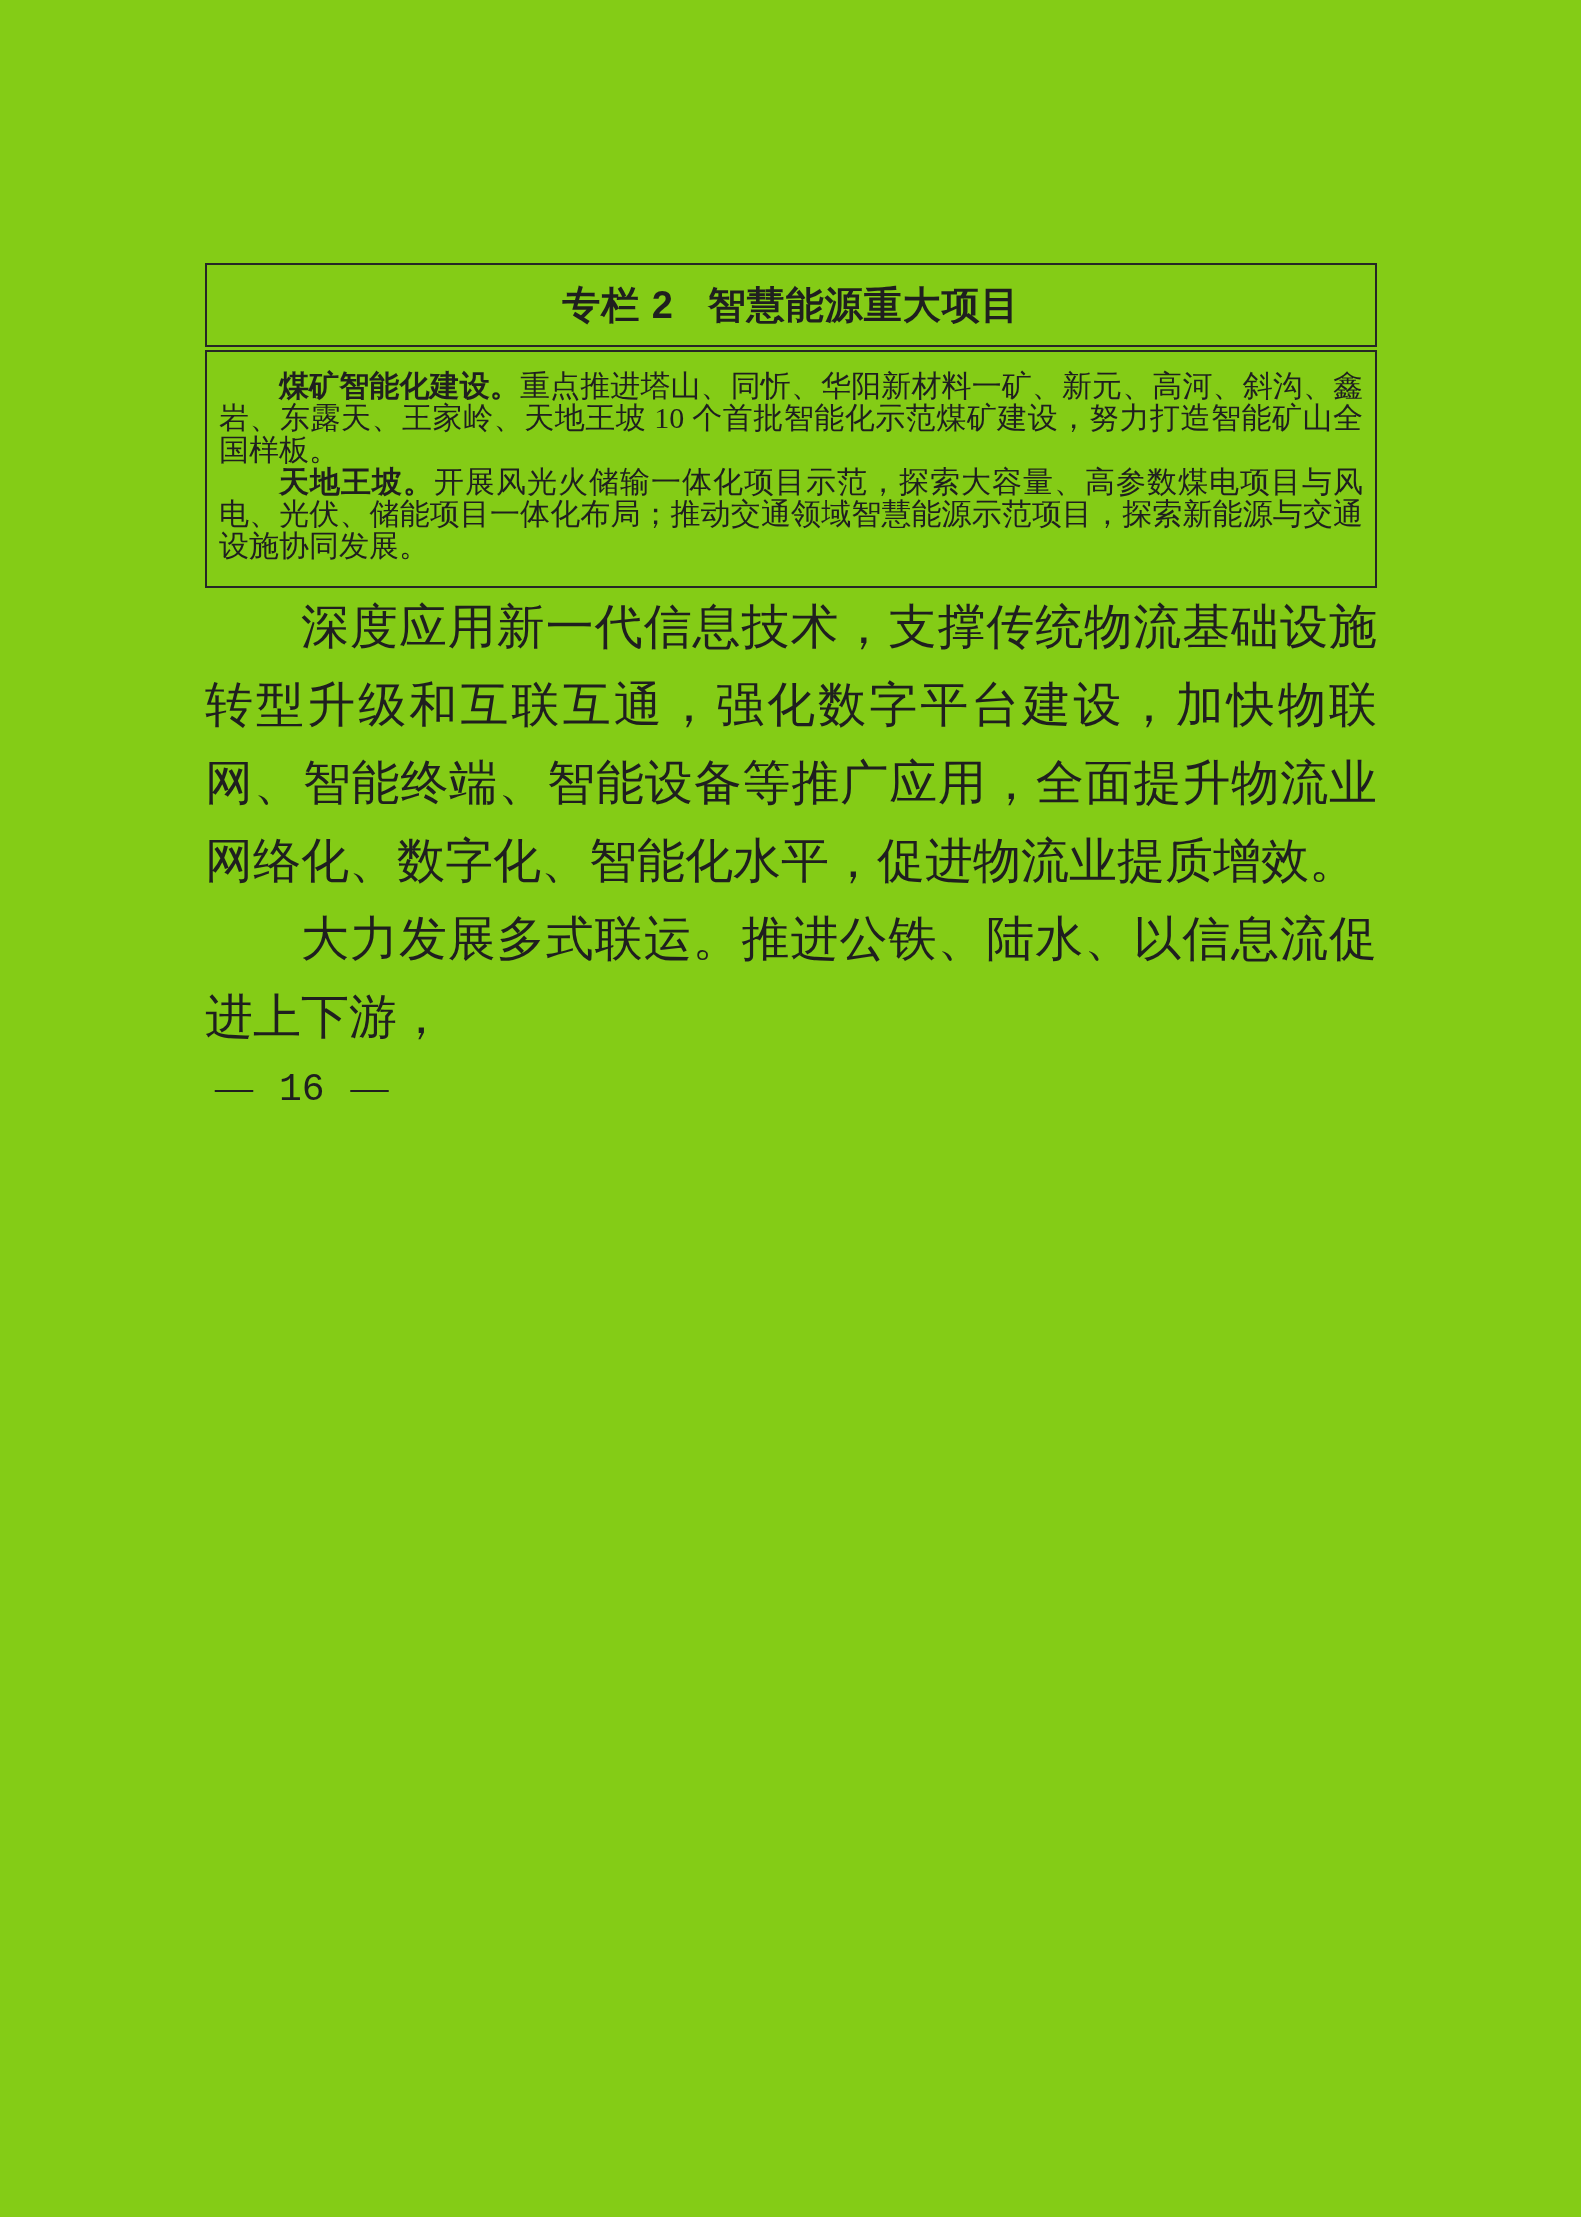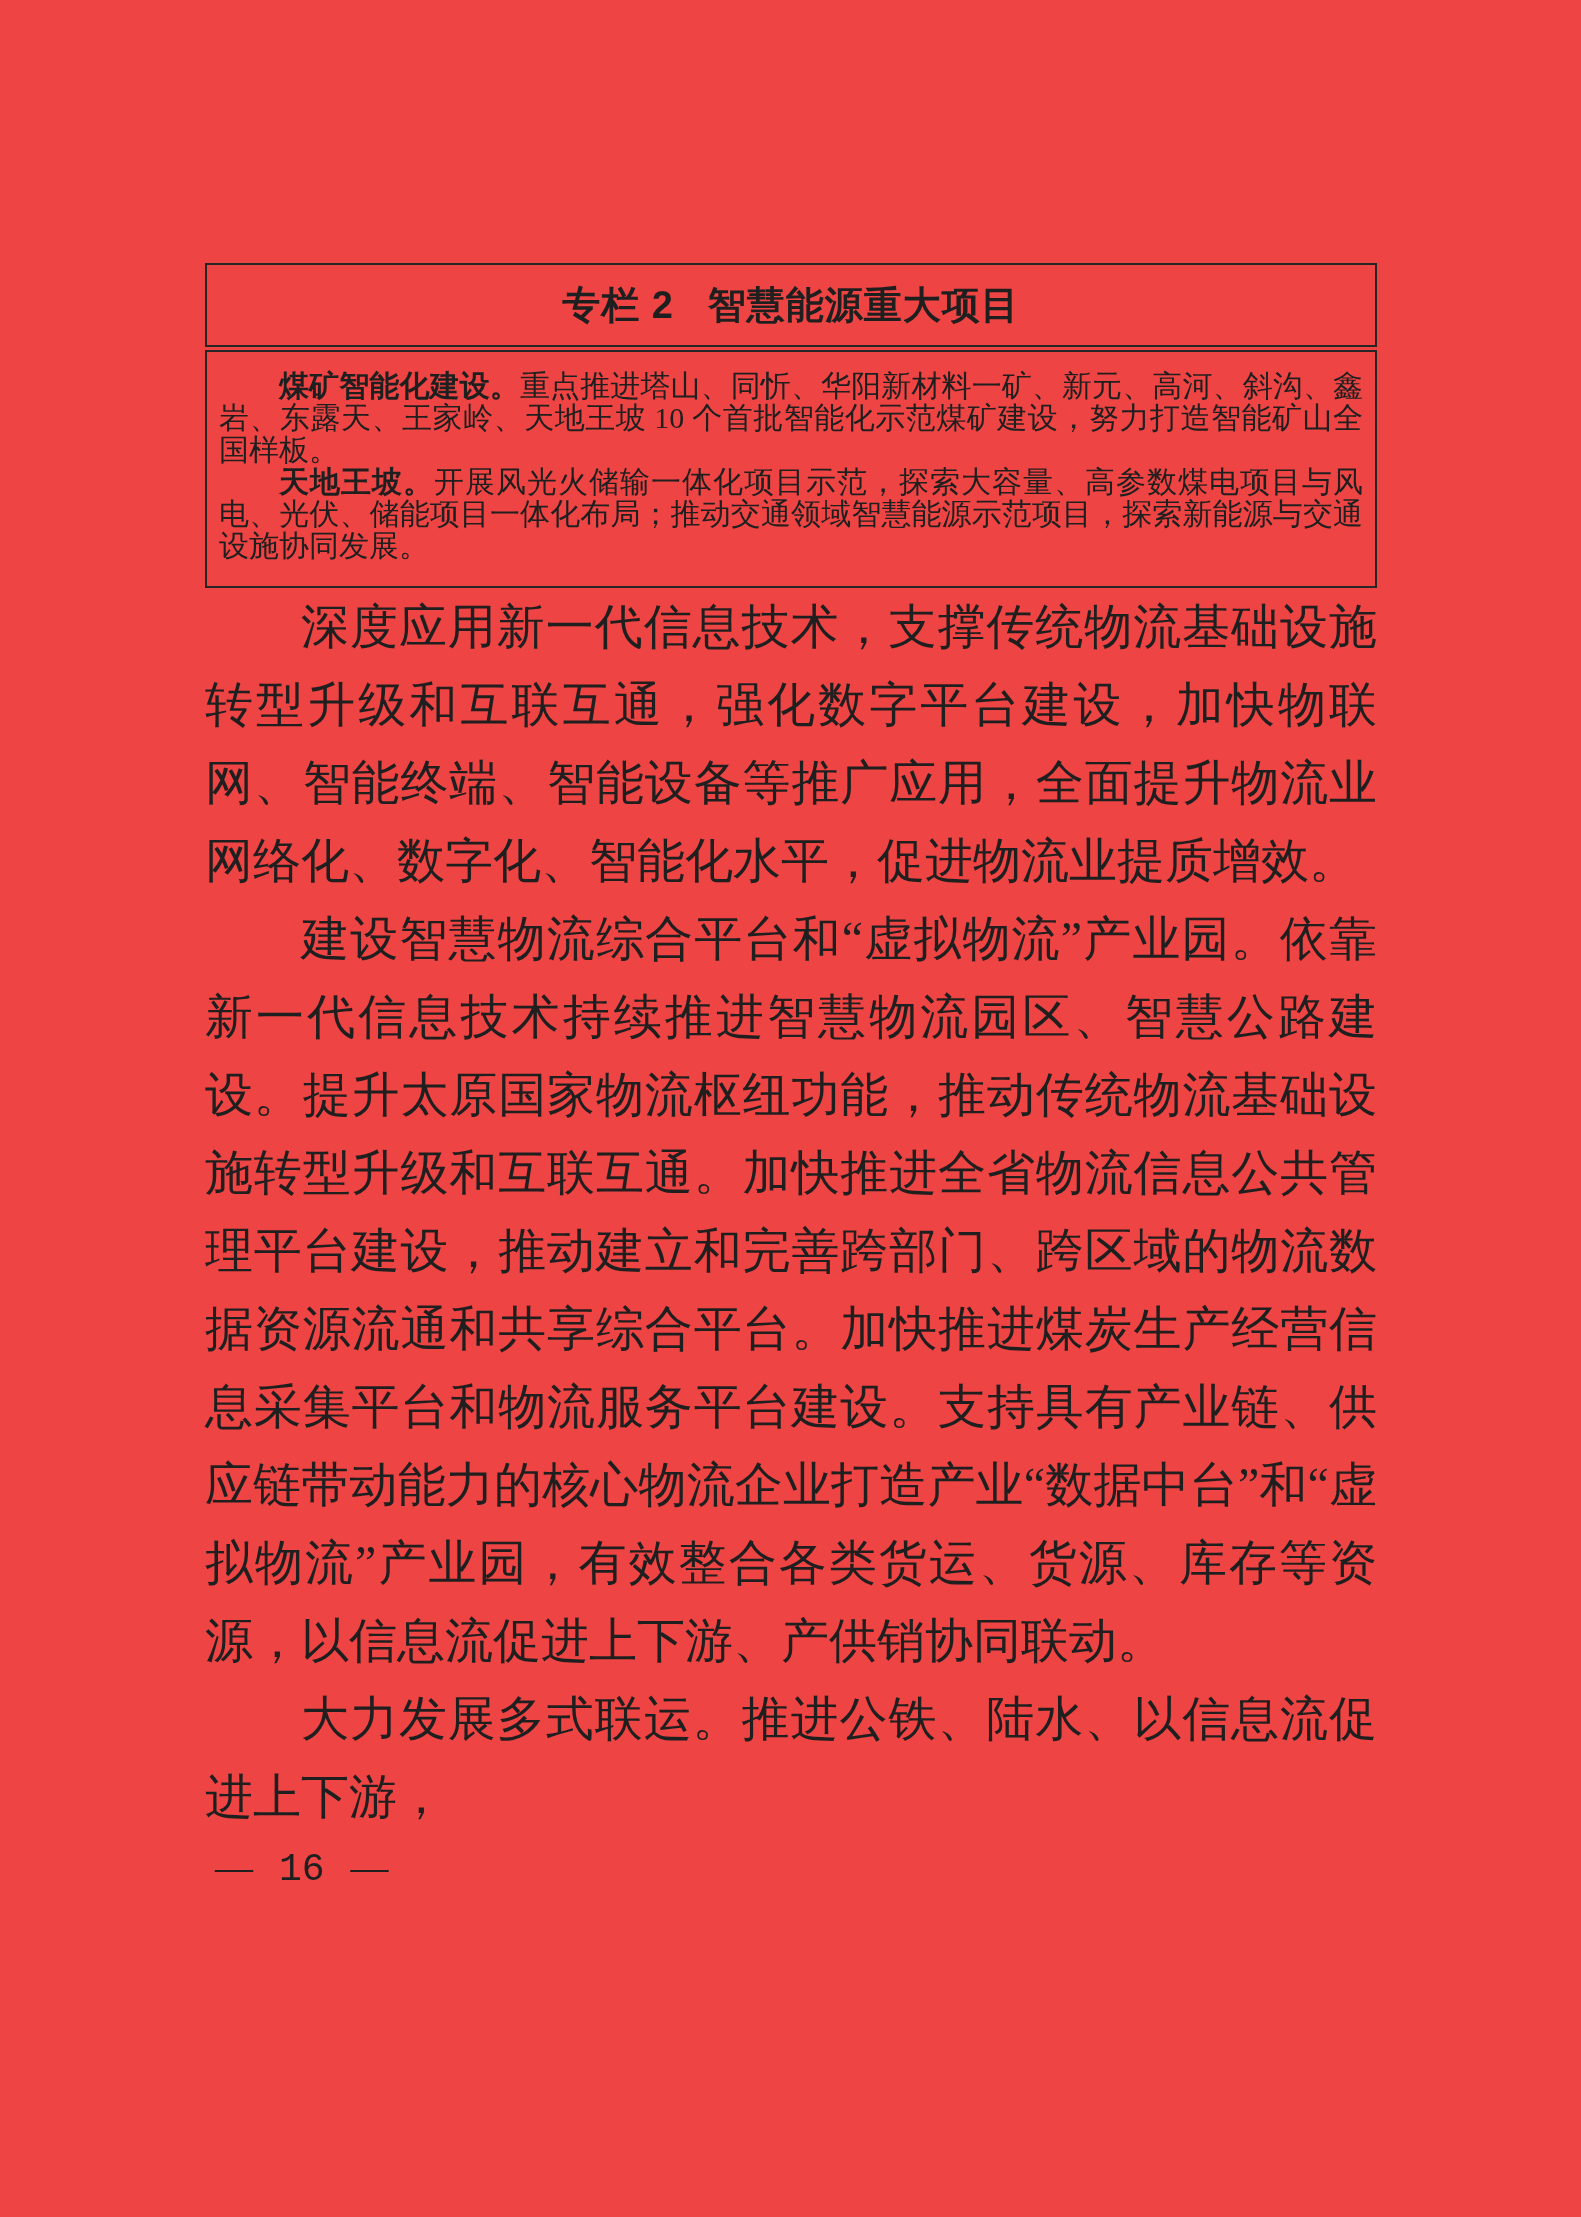--- a/index.html
+++ b/index.html
@@ -5,21 +5,21 @@
   html, body {
     margin: 0;
     padding: 0;
     background: #e8e8e8;
   }
   .page {
     position: relative;
     width: 1581px;
     height: 2217px;
     margin: 0 auto;
-    background: #ef4444;
+    background: #84cc16;
     color: #1f1f1f;
     overflow: hidden;
     font-family: "Liberation Serif", "DejaVu Serif", serif;
   }
   .content {
     position: absolute;
     left: 205px;
     top: 263px;
     width: 1172px;
   }
@@ -105,19 +105,18 @@
         <div class="panel-title"><span>专栏 2</span><span class="gap"></span><span>智慧能源重大项目</span></div>
       </div>
       <div class="panel-body-box">
         <p class="panel-para"><span class="panel-lead">煤矿智能化建设。</span><span>重点推进塔山、同忻、华阳新材料一矿、新元、高河、斜沟、鑫岩、东露天、王家岭、天地王坡 10 个首批智能化示范煤矿建设，努力打造智能矿山全国样板。</span></p>
         <p class="panel-para"><span class="panel-lead">天地王坡。</span><span>开展风光火储输一体化项目示范，探索大容量、高参数煤电项目与风电、光伏、储能项目一体化布局；推动交通领域智慧能源示范项目，探索新能源与交通设施协同发展。</span></p>
       </div>
     </div>
 
 
     <p class="body-para">深度应用新一代信息技术，支撑传统物流基础设施转型升级和互联互通，强化数字平台建设，加快物联网、智能终端、智能设备等推广应用，全面提升物流业网络化、数字化、智能化水平，促进物流业提质增效。</p>
-    <p class="body-para">建设智慧物流综合平台和“虚拟物流”产业园。依靠新一代信息技术持续推进智慧物流园区、智慧公路建设。提升太原国家物流枢纽功能，推动传统物流基础设施转型升级和互联互通。加快推进全省物流信息公共管理平台建设，推动建立和完善跨部门、跨区域的物流数据资源流通和共享综合平台。加快推进煤炭生产经营信息采集平台和物流服务平台建设。支持具有产业链、供应链带动能力的核心物流企业打造产业“数据中台”和“虚拟物流”产业园，有效整合各类货运、货源、库存等资源，以信息流促进上下游、产供销协同联动。</p>
     <p class="body-para">大力发展多式联运。推进公铁、陆水、以信息流促进上下游，</p>
 
     <div class="page-footer"><span class="dash">—</span><span class="num">16</span><span class="dash">—</span></div>
 
   </div>
 </div>
 
 </body></html>

